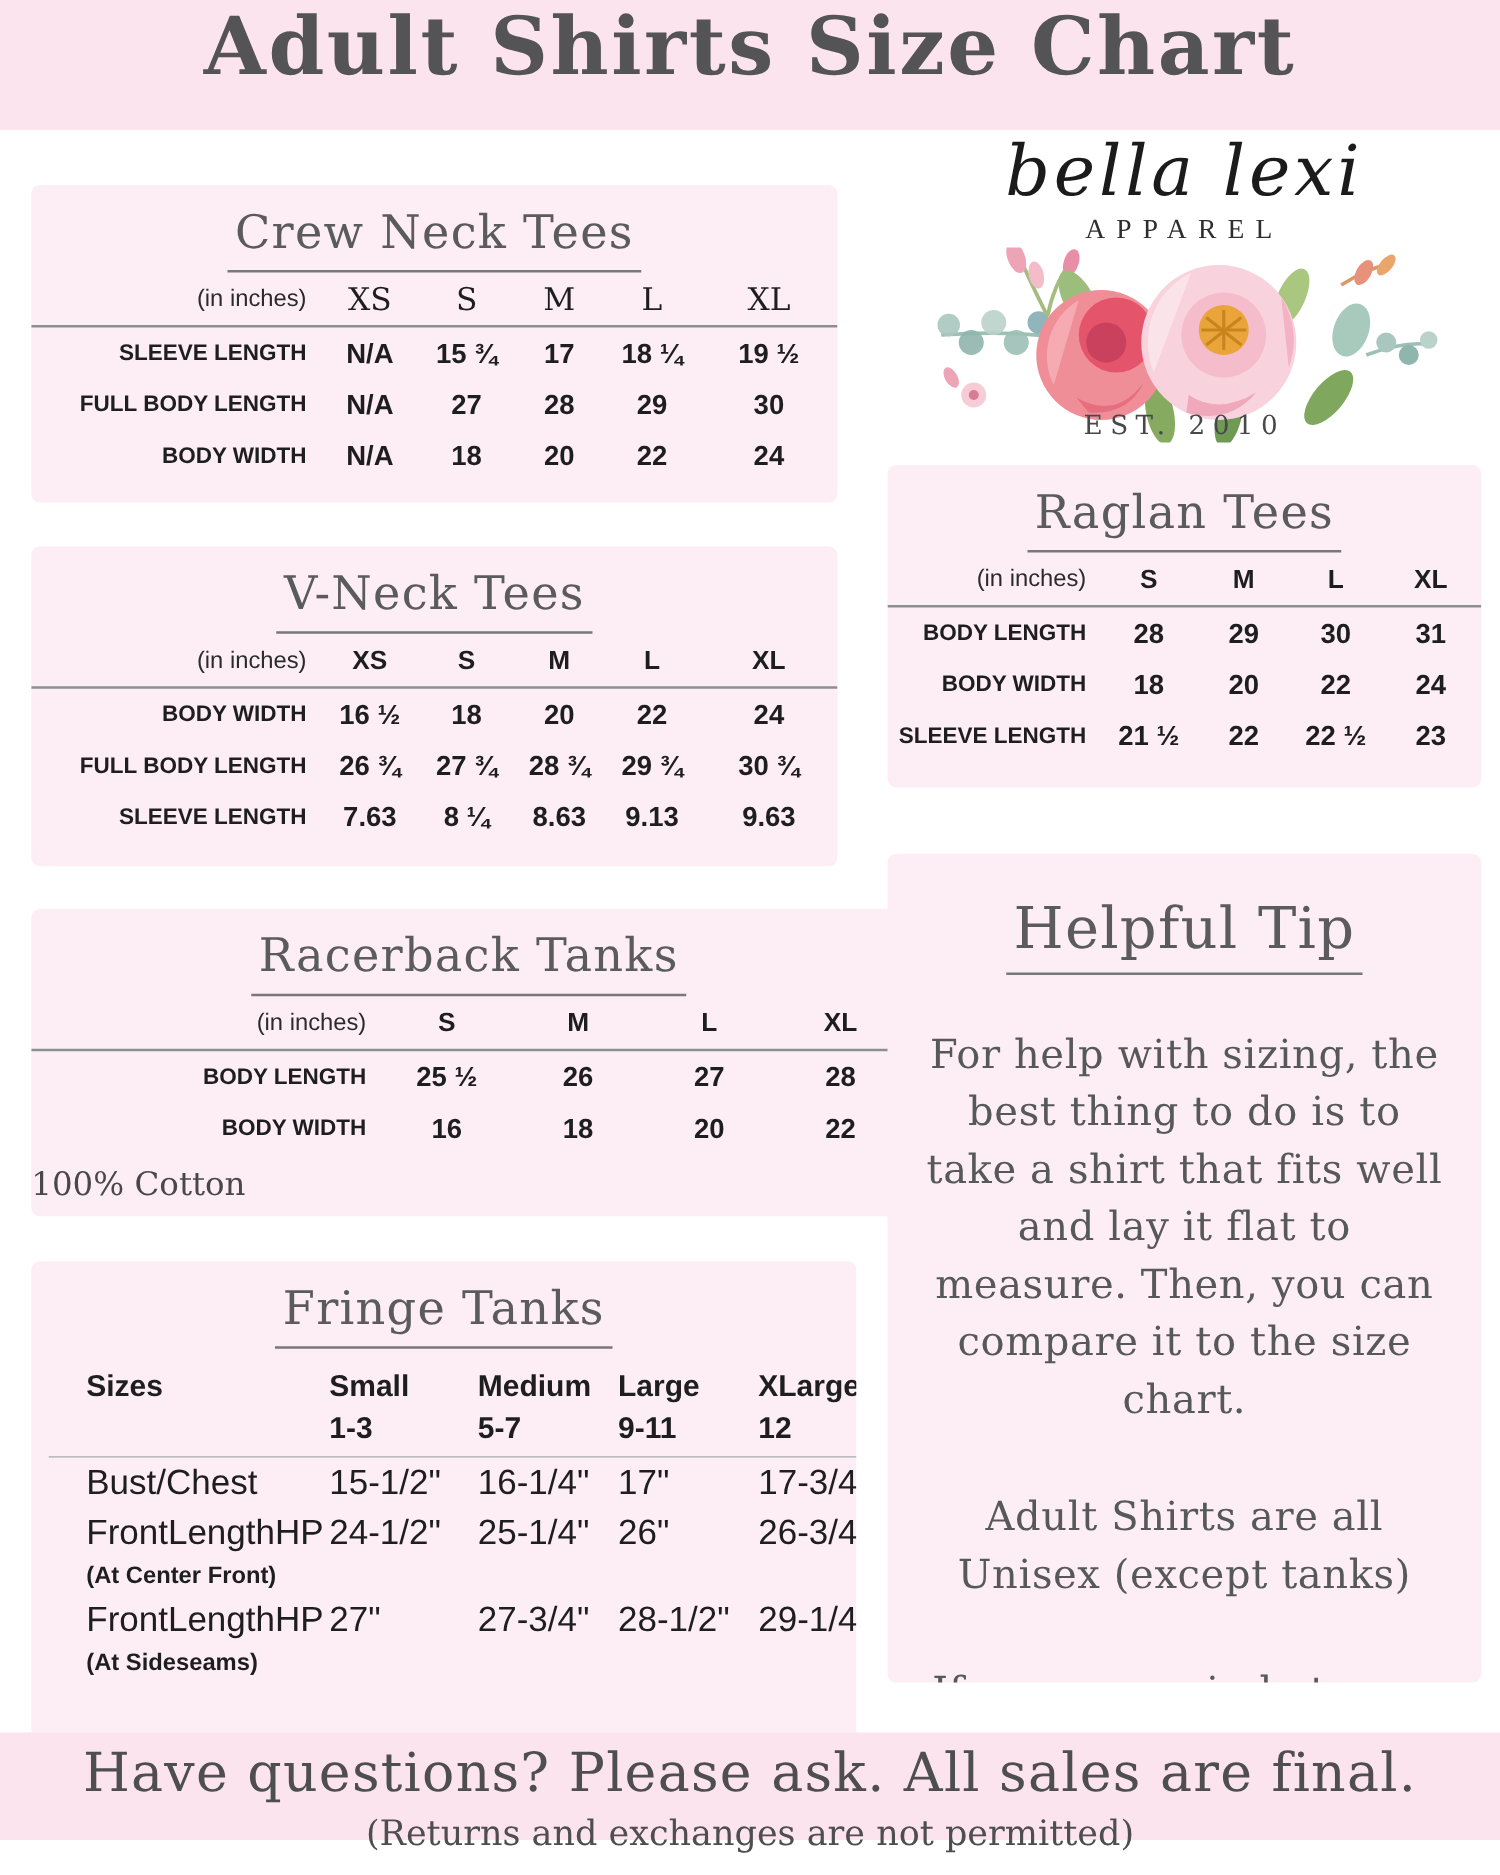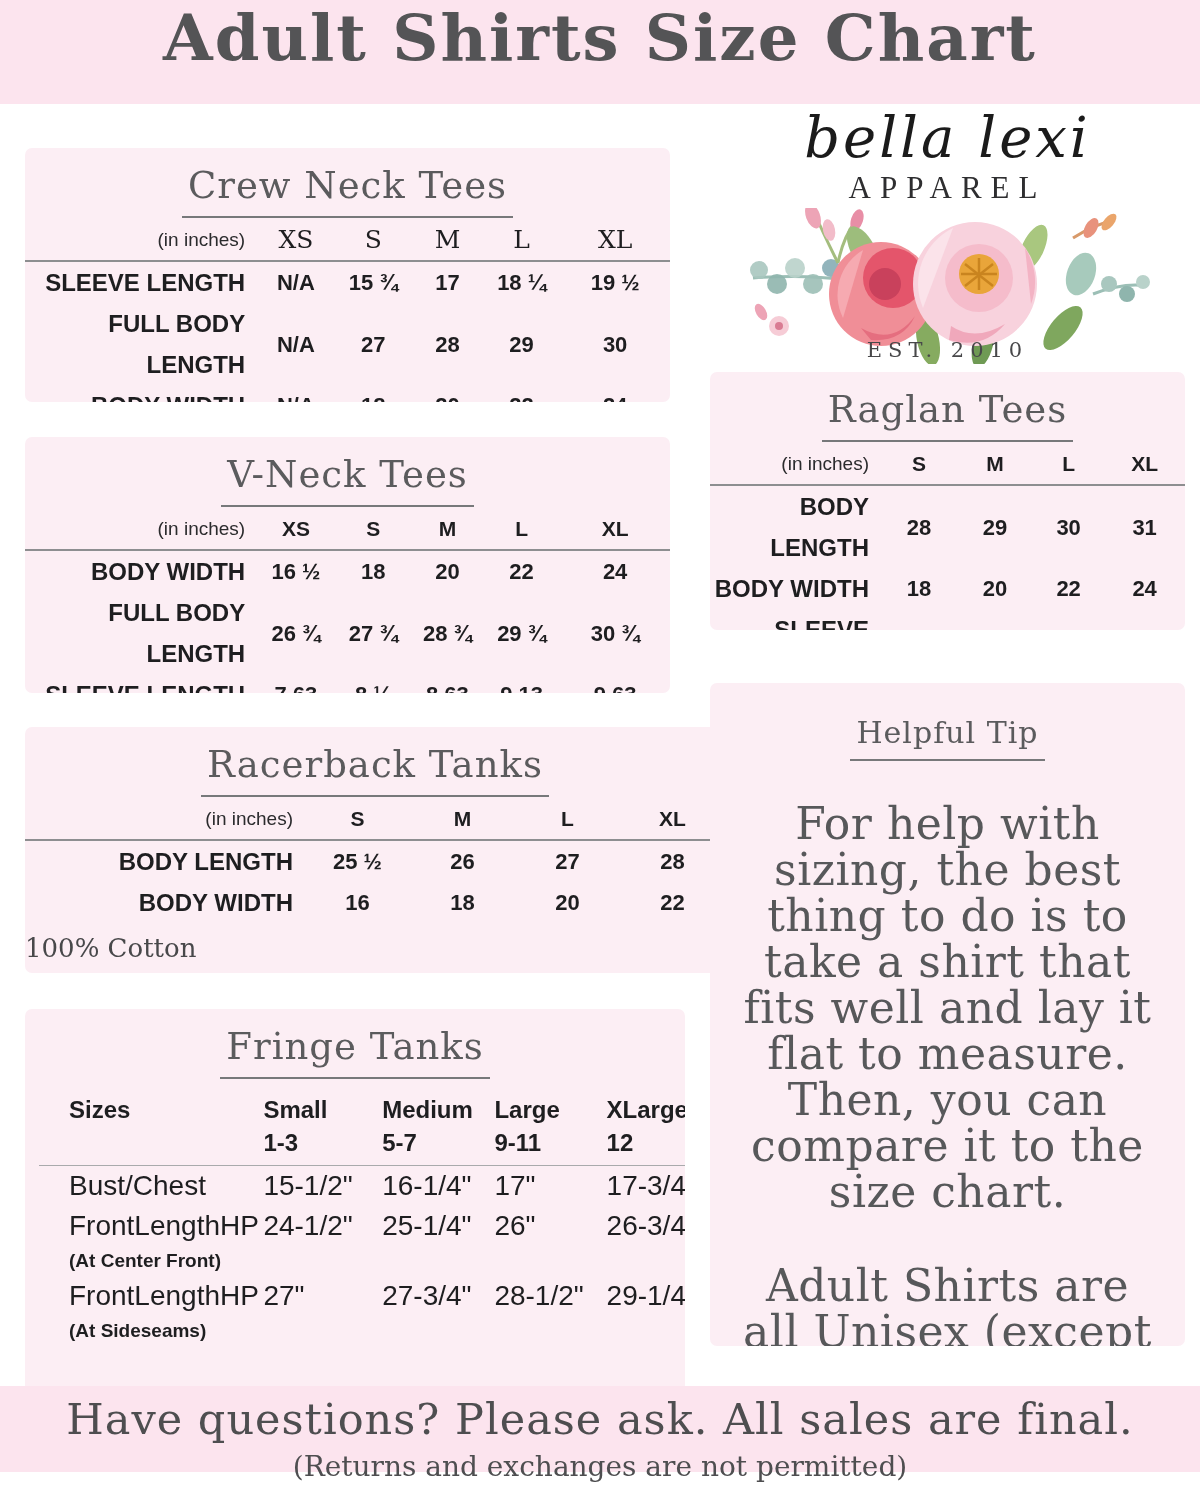--- a/index.html
+++ b/index.html
@@ -51,56 +51,56 @@
   
   .mtable{width:100%;margin-top:4px;}
   .mrow{display:grid;align-items:center;line-height:41px;}
   .cols5 .mrow{grid-template-columns:36% 12% 12% 11% 12% 17%;}
   .cols4 .mrow{grid-template-columns:40% 15% 15% 15% 15%;}
   .cols4r .mrow{grid-template-columns:36% 16% 16% 15% 17%;}
   .mhead{border-bottom:2px solid var(--rule-gray);line-height:36px;padding-bottom:2px;}
   .unit-label{text-align:right;padding-right:12px;font-size:19px;color:#2b2b2d;}
   .col-head{text-align:center;font-weight:bold;font-size:21px;color:var(--text-dark);}
   .col-head.serif{font-family:"DejaVu Serif",serif;font-weight:normal;font-size:25px;}
-  .row-label{text-align:right;padding-right:12px;font-weight:bold;font-size:24px;color:var(--text-dark);}
+  .row-label{text-align:right;padding-right:12px;font-weight:bold;font-size:18px;color:var(--text-dark);}
   .val{text-align:center;font-weight:bold;font-size:22px;color:var(--text-dark);}
   .footnote{
     text-align:left;font-family:"DejaVu Serif",serif;font-size:26px;
     color:#48484a;margin-top:10px;
   }
 
   
   .ftable{width:100%;margin-top:14px;margin-left:14px;}
   .frow{display:grid;grid-template-columns:34% 18% 17% 17% 14%;align-items:center;}
   .frow > div:first-child{padding-left:30px;}
   .fhead1{line-height:34px;}
   .fhead1 div, .fhead2 div{font-weight:bold;font-size:24px;color:var(--text-dark);}
   .fhead2{line-height:32px;padding-bottom:6px;border-bottom:1.5px solid #a9aaac;}
   .fval-row{line-height:40px;}
   .fval-row div{font-weight:normal;font-size:28px;color:var(--text-dark);}
   .fsub-row{line-height:30px;}
   .fsub-row div{font-weight:bold;font-size:19px;color:var(--text-dark);}
 
   
   #tip{text-align:center;padding:16px 26px 0 26px;}
-  #tip h2{font-size:30px;}
+  #tip h2{font-size:46px;}
   #tip p{
-    font-family:"DejaVu Serif",serif;font-size:44px;line-height:46px;
+    font-family:"DejaVu Serif",serif;font-size:32px;line-height:46px;
     color:var(--tip-text);margin-top:48px;letter-spacing:0.5px;
   }
   #tip p.first{margin-top:40px;}
 
   
   #logo{position:absolute;left:710px;top:108px;width:475px;height:262px;text-align:center;}
   .logo-script{
     font-family:"DejaVu Serif",serif;font-style:italic;font-size:56px;
     color:#1b1b1b;letter-spacing:3px;line-height:60px;
   }
   .logo-apparel{
-    font-family:"Liberation Serif",serif;font-size:31px;color:#2e2e30;
+    font-family:"Liberation Serif",serif;font-size:22px;color:#2e2e30;
     letter-spacing:9px;margin-top:2px;
   }
   .logo-est{
     font-family:"DejaVu Serif",serif;font-size:21px;color:#48484a;
     letter-spacing:6px;margin-top:-26px;position:relative;z-index:2;
   }
   .logo-flowers{display:block;margin:2px auto 0 auto;}
 </style>
 </head>
 <body>

